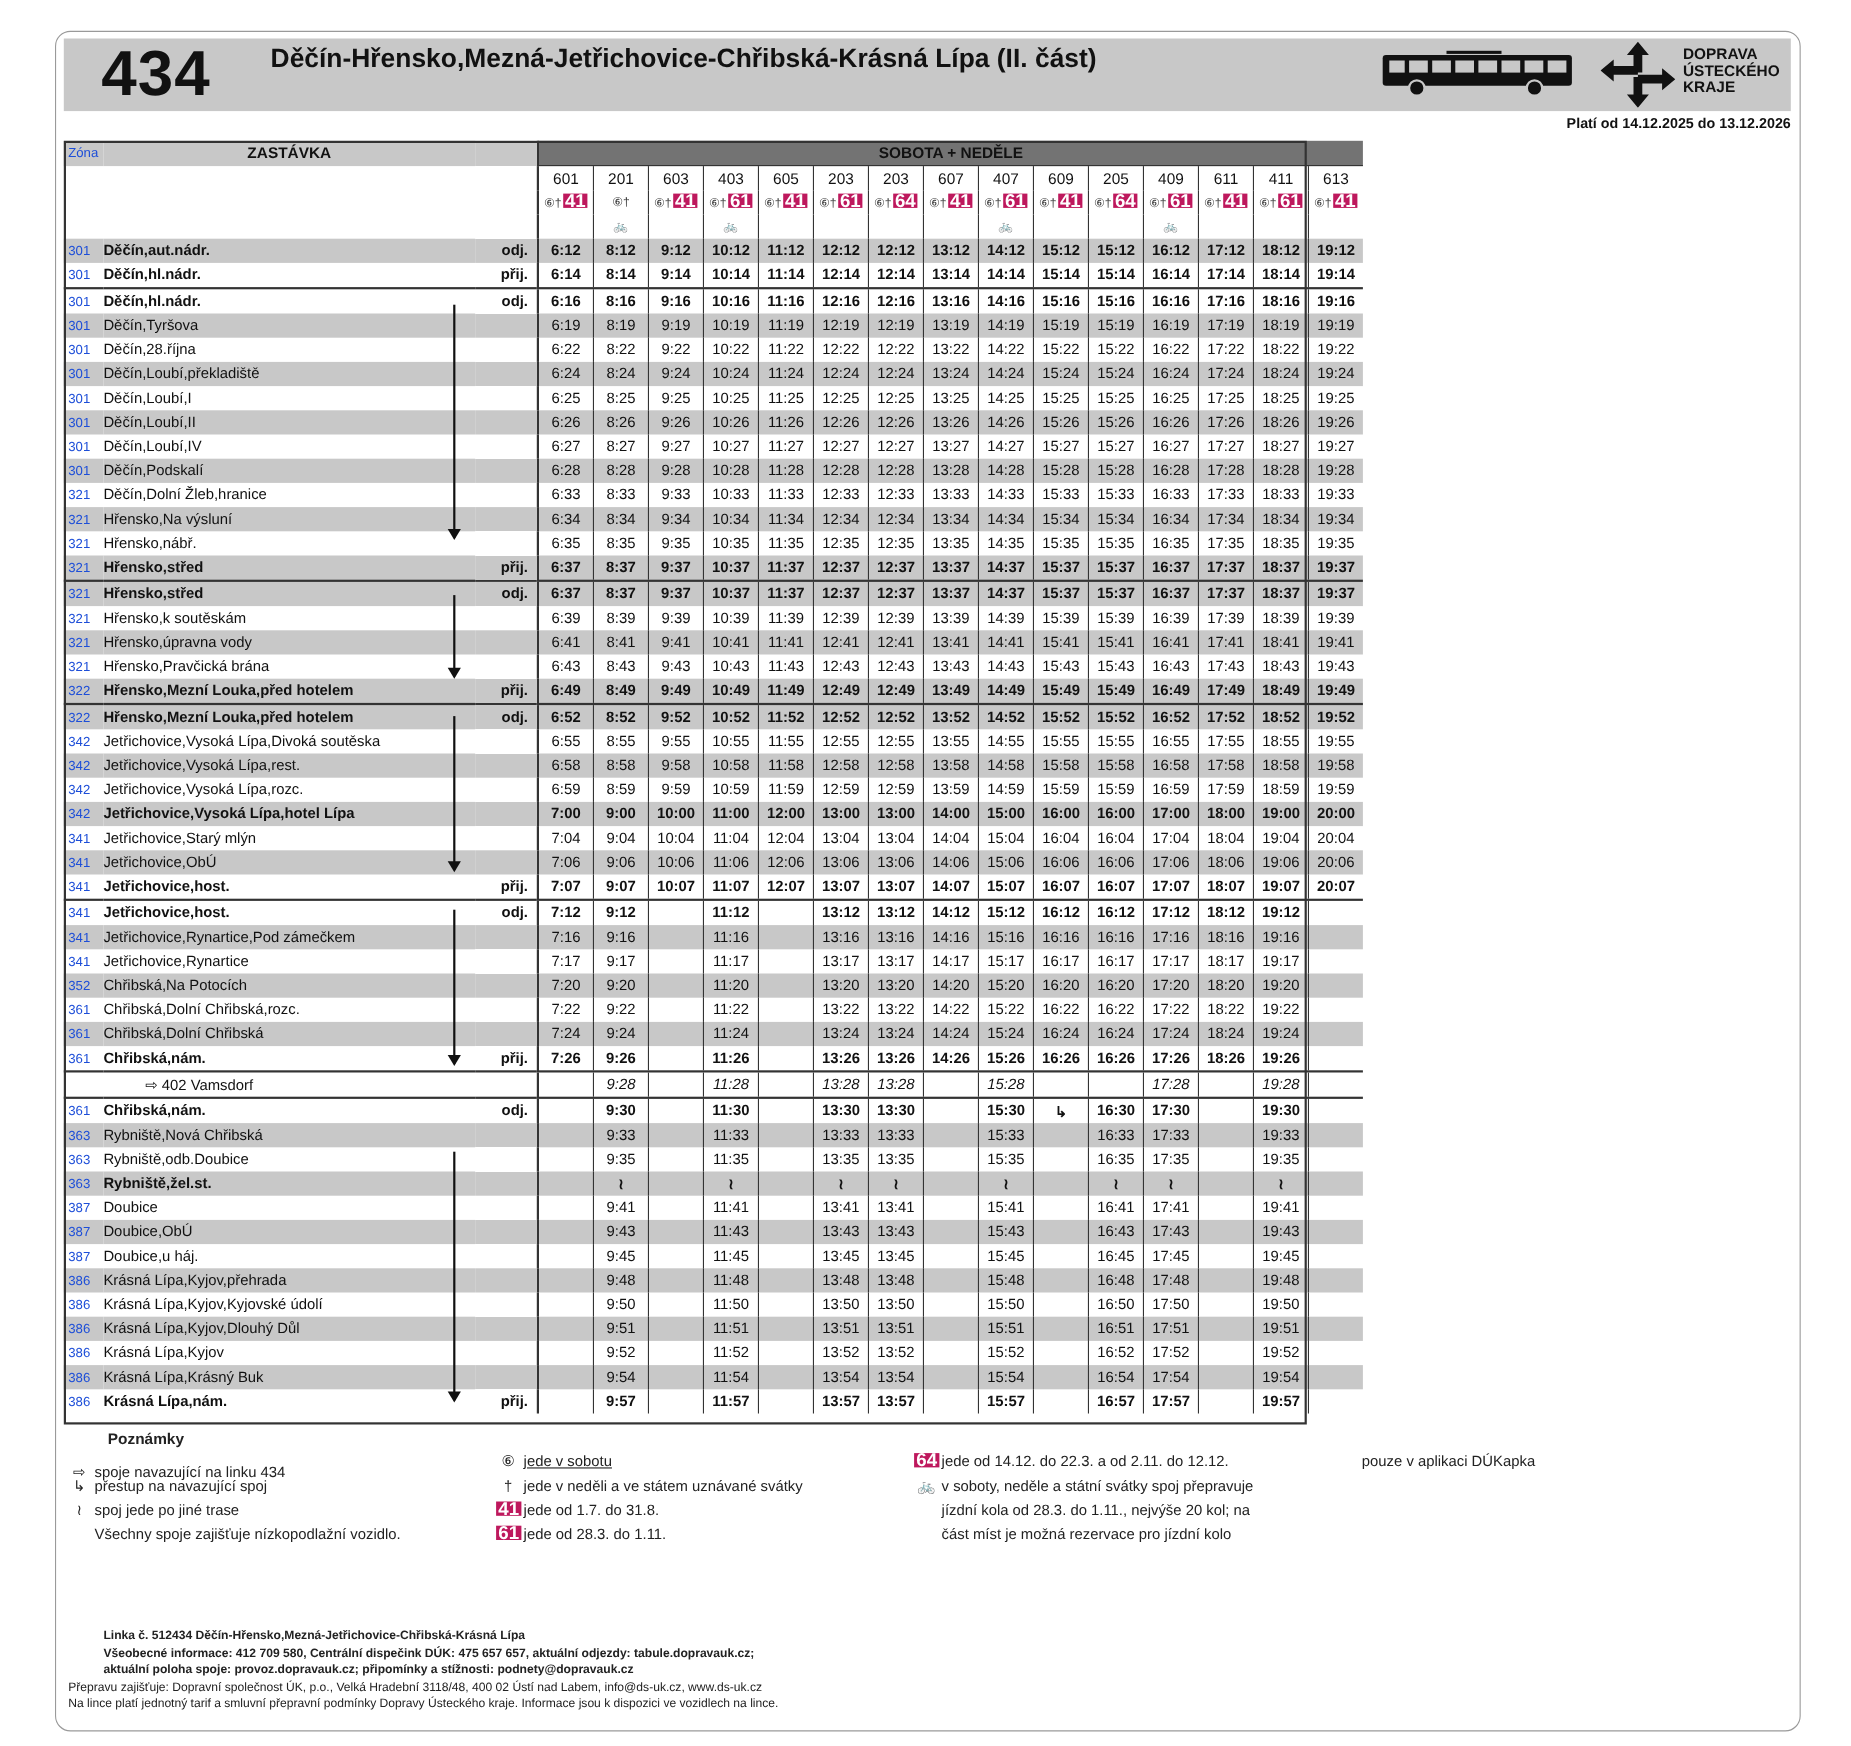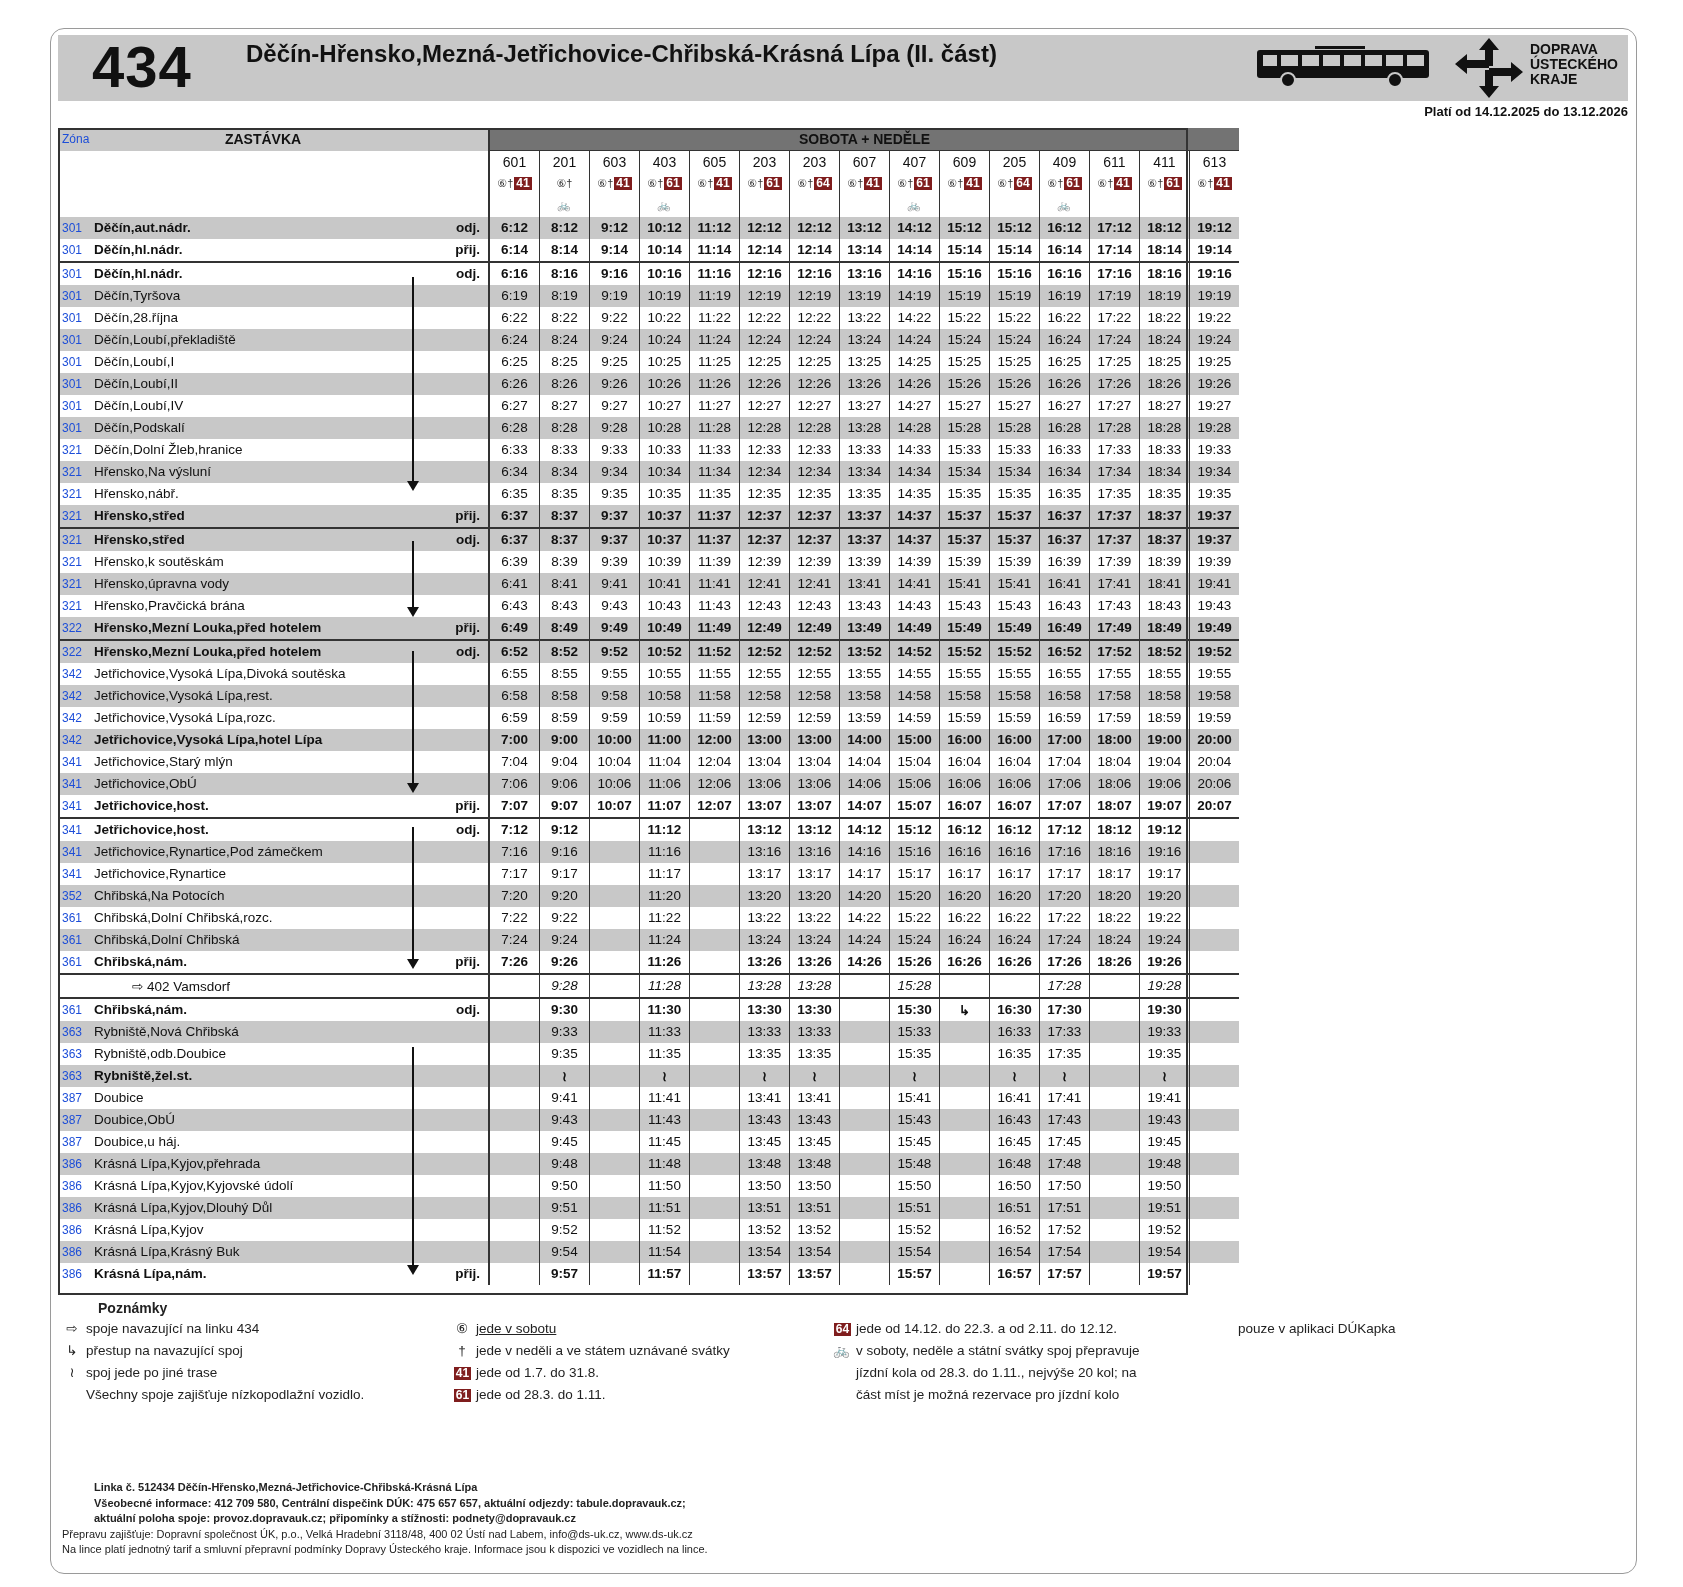--- a/index.html
+++ b/index.html
@@ -18,21 +18,21 @@
   .c-stop{width:300px;}
   .c-mark{width:48px;text-align:right;padding-right:8px !important;font-weight:bold;position:relative;}
   .c-t{width:49px;text-align:center;border-left:1px solid #333;}
   .hrow td{background:#c8c8c8;height:20px;font-size:12px;}
   .hrow .zs{font-weight:bold;font-size:14px;text-align:center;}
   .hrow .day{background:#737373;text-align:center;font-weight:bold;font-size:14px;border-left:2px solid #333;border-bottom:1px solid #333;}
   .numrow td.c-t{height:19px;font-size:14px;border-top:1px solid #333;}
   .symrow td.c-t{height:19px;font-size:11px;}
   .bikerow td.c-t{height:19px;font-size:11px;color:#555;}
   .first-t{border-left:2px solid #333 !important;}
-  .badge{display:inline-block;background:#7f1d1d;color:#fff;font-weight:bold;font-size:12px;padding:0 2px;line-height:13px;margin-left:1px;}
+  .badge{display:inline-block;background:#be185d;color:#fff;font-weight:bold;font-size:17px;padding:0 2px;line-height:13px;margin-left:1px;}
   .sym{font-size:11px;color:#333;}
   tr.g td{background:#c8c8c8;}
   tr.b td.c-stop, tr.b td.c-t{font-weight:bold;}
   tr.sep td{border-top:2px solid #333;}
   tr.conn td.c-t{font-style:italic;}
   tr.conn td.c-stop{padding-left:0;}
   .tbl-frame{position:absolute;left:58px;top:128px;width:1130px;height:1167px;border:2px solid #333;box-sizing:border-box;pointer-events:none;}
   .arrow{position:absolute;width:2px;background:#111;}
   .arrow::after{content:"";position:absolute;left:-5px;bottom:-2px;border-left:6px solid transparent;border-right:6px solid transparent;border-top:10px solid #111;}
   .notes{position:absolute;left:58px;top:1300px;font-size:13.5px;color:#222;}
@@ -1110,21 +1110,21 @@
 
 <div class="arrow" style="left:412px;top:277px;height:212px;"></div>
 <div class="arrow" style="left:412px;top:541px;height:74px;"></div>
 <div class="arrow" style="left:412px;top:651px;height:140px;"></div>
 <div class="arrow" style="left:412px;top:827px;height:140px;"></div>
 <div class="arrow" style="left:412px;top:1047px;height:226px;"></div>
 
 <div class="notes">
   <div class="title">Poznámky</div>
   <div id="notes-cols">
-      <div class="note" style="left: 0px; top: 18px;"><span class="k">⇨</span><span>spoje navazující na linku 434</span></div>
+      <div class="note" style="left: 0px; top: 28px;"><span class="k">⇨</span><span>spoje navazující na linku 434</span></div>
       <div class="note" style="left: 0px; top: 40px;"><span class="k">↳</span><span>přestup na navazující spoj</span></div>
       <div class="note" style="left: 0px; top: 62px;"><span class="k">≀</span><span>spoj jede po jiné trase</span></div>
       <div class="note" style="left: 0px; top: 84px;"><span class="k"></span><span>Všechny spoje zajišťuje nízkopodlažní vozidlo.</span></div>
       <div class="note" style="left: 390px; top: 18px; text-decoration: underline;"><span class="k">⑥</span><span>jede v sobotu</span></div>
       <div class="note" style="left: 390px; top: 40px;"><span class="k">†</span><span>jede v neděli a ve státem uznávané svátky</span></div>
       <div class="note" style="left: 390px; top: 62px;"><span class="k"><span class="badge">41</span></span><span>jede od 1.7. do 31.8.</span></div>
       <div class="note" style="left: 390px; top: 84px;"><span class="k"><span class="badge">61</span></span><span>jede od 28.3. do 1.11.</span></div>
       <div class="note" style="left: 770px; top: 18px;"><span class="k"><span class="badge">64</span></span><span>jede od 14.12. do 22.3. a od 2.11. do 12.12.</span></div>
       <div class="note" style="left: 770px; top: 40px;"><span class="k">🚲</span><span>v soboty, neděle a státní svátky spoj přepravuje</span></div>
       <div class="note" style="left: 770px; top: 62px;"><span class="k"></span><span>jízdní kola od 28.3. do 1.11., nejvýše 20 kol; na</span></div>

